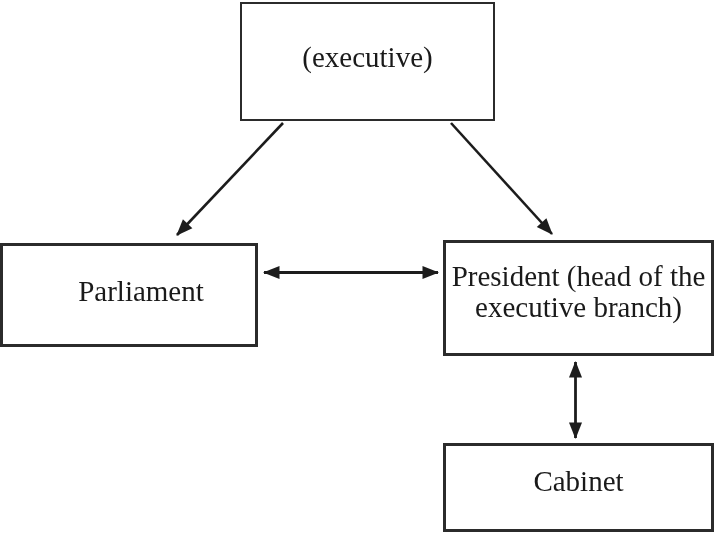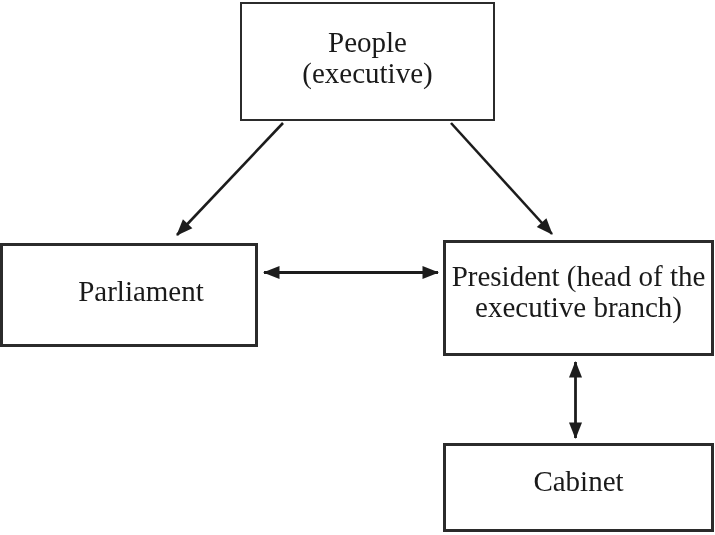--- a/index.html
+++ b/index.html
@@ -72,21 +72,20 @@
         <path d="M0.5,0.5 L17,7 L0.5,13.5 z" fill="#1c1c1c"></path>
       </marker>
     </defs>
     <line x1="283" y1="123" x2="177" y2="235" stroke="#1c1c1c" stroke-width="2.6" marker-end="url(#arrowhead)"></line>
     <line x1="451" y1="123" x2="552" y2="234" stroke="#1c1c1c" stroke-width="2.6" marker-end="url(#arrowhead)"></line>
     <line x1="264" y1="272.5" x2="438" y2="272.5" stroke="#1c1c1c" stroke-width="2.8" marker-start="url(#arrowhead)" marker-end="url(#arrowhead)"></line>
     <line x1="575.5" y1="362" x2="575.5" y2="438" stroke="#1c1c1c" stroke-width="2.8" marker-start="url(#arrowhead)" marker-end="url(#arrowhead)"></line>
   </svg>
 
   <div class="node" id="node-people">
-    <span class="line">People</span>
     <span class="line">(executive)</span>
   </div>
 
   <div class="node" id="node-parliament">
     <span class="line">Parliament</span>
   </div>
 
   <div class="node" id="node-president">
     <span class="line">President (head of the</span>
     <span class="line">executive branch)</span>

